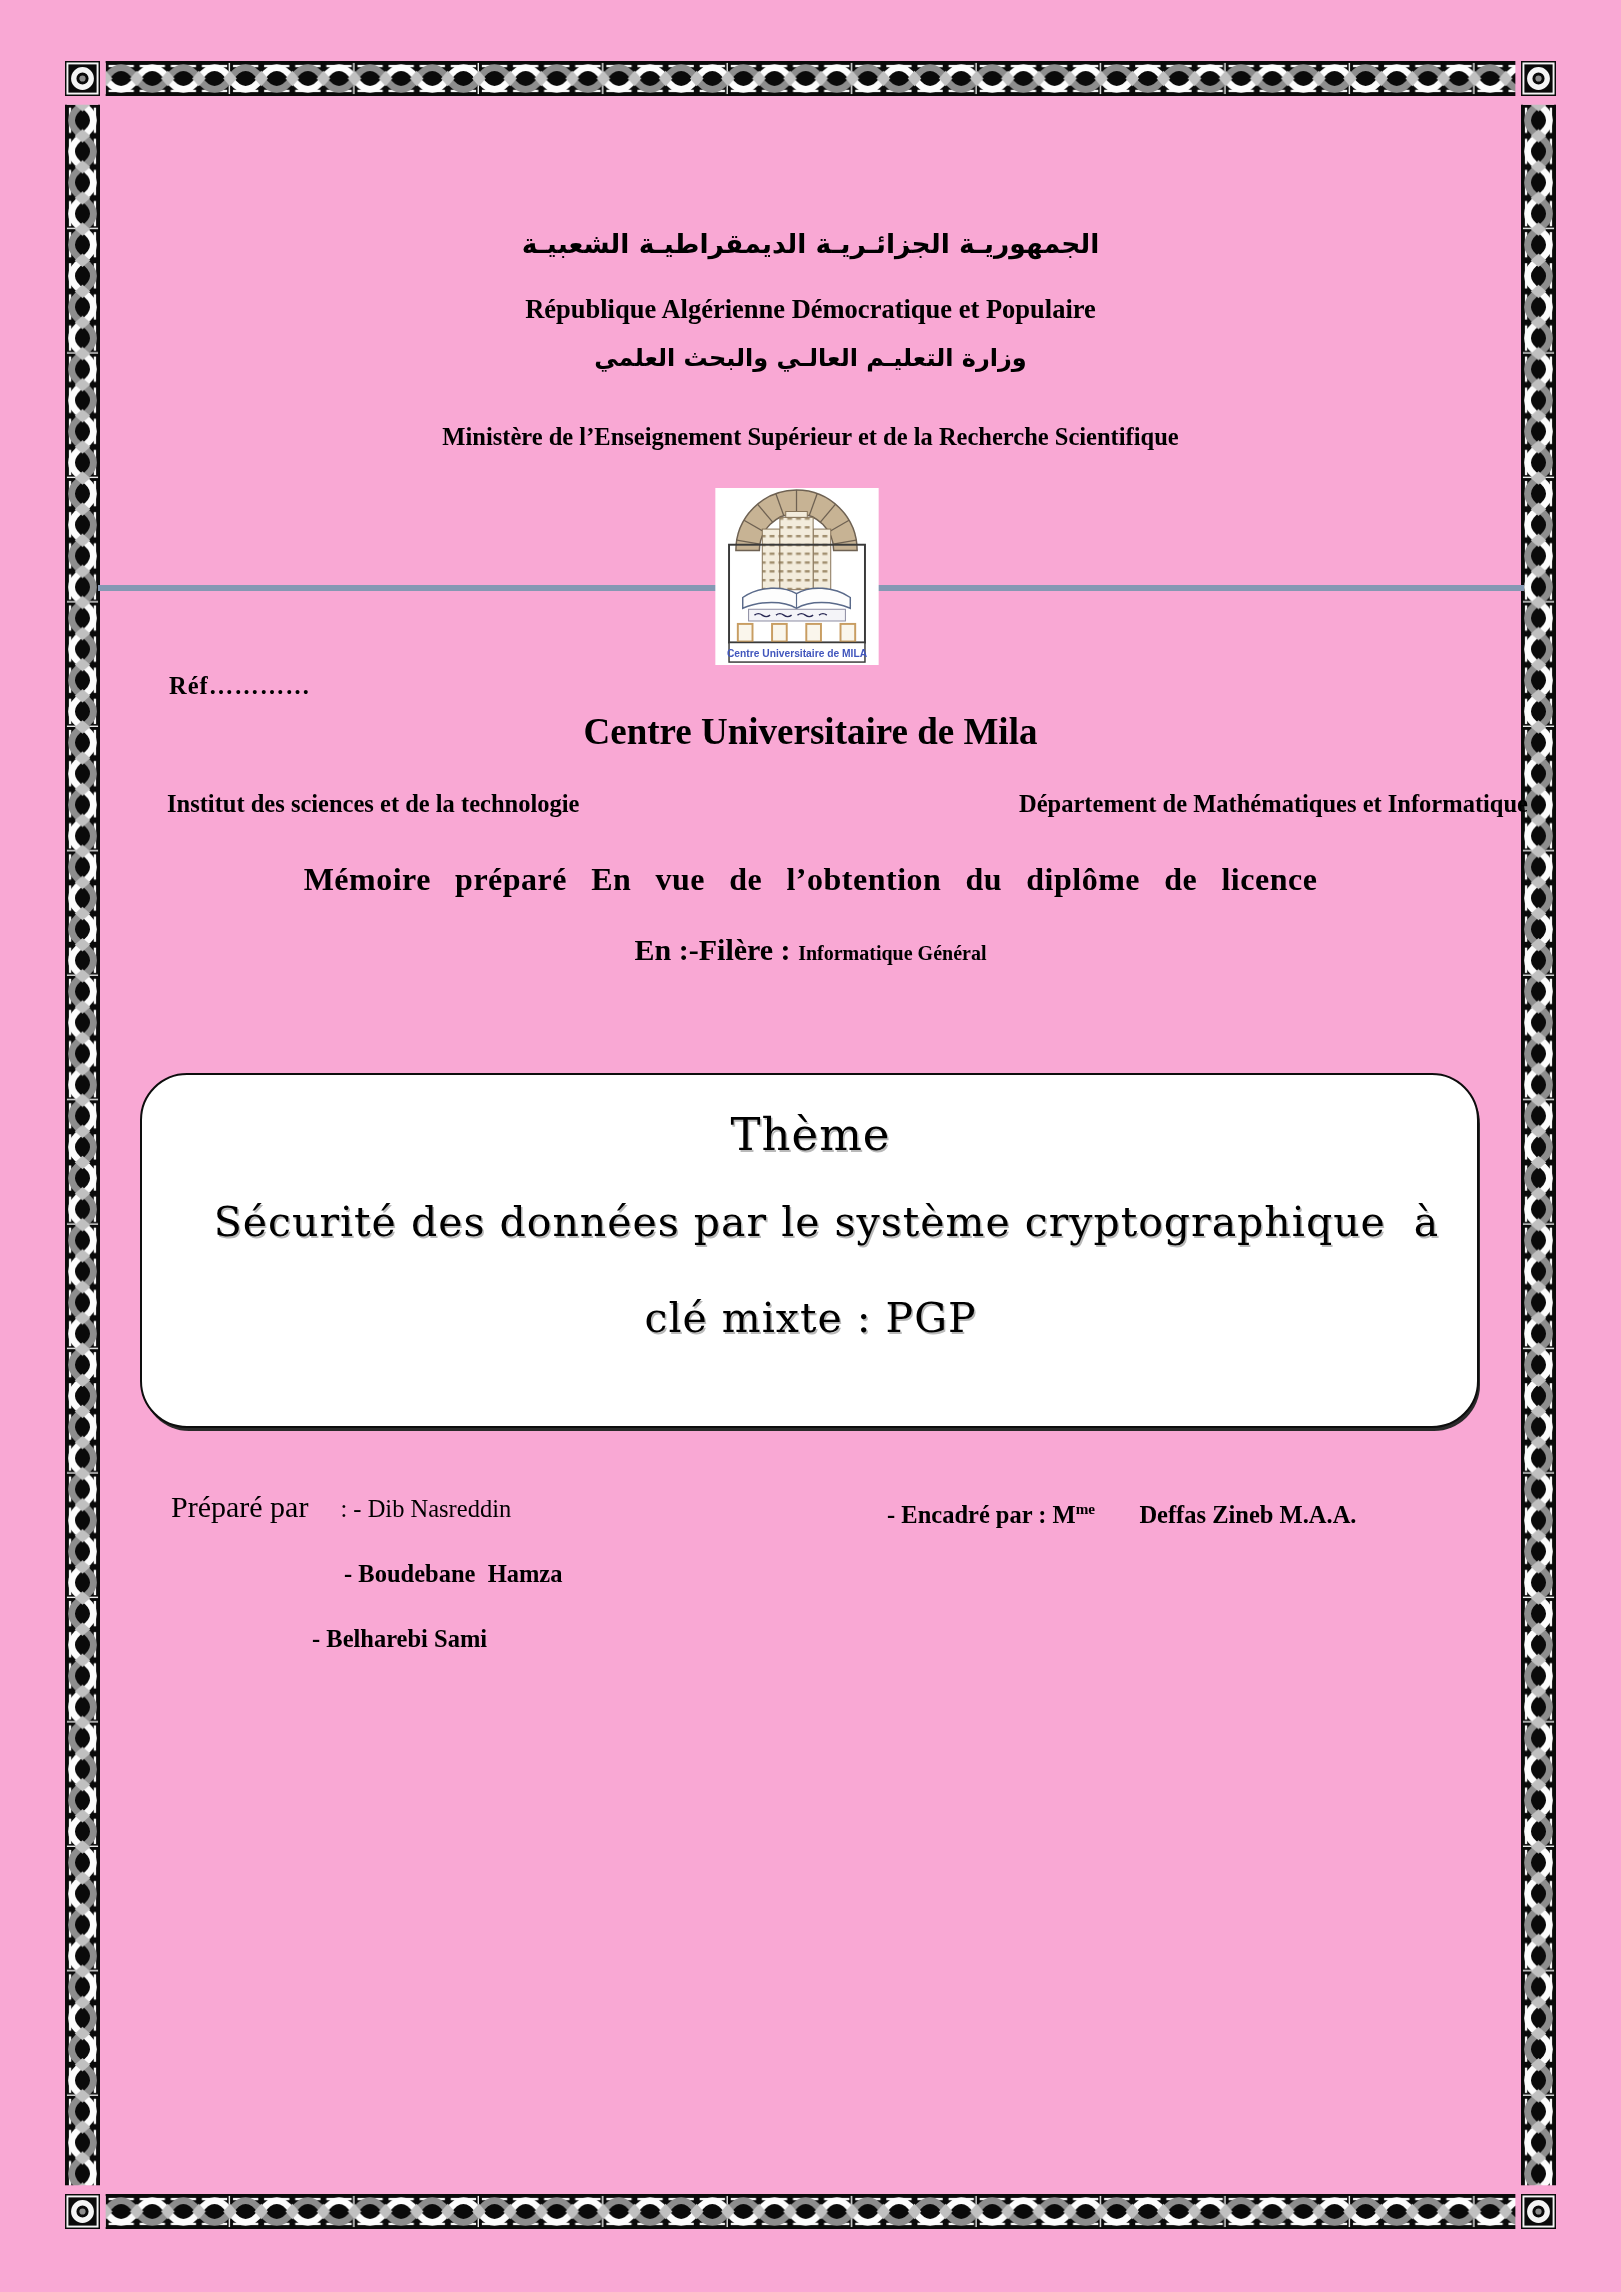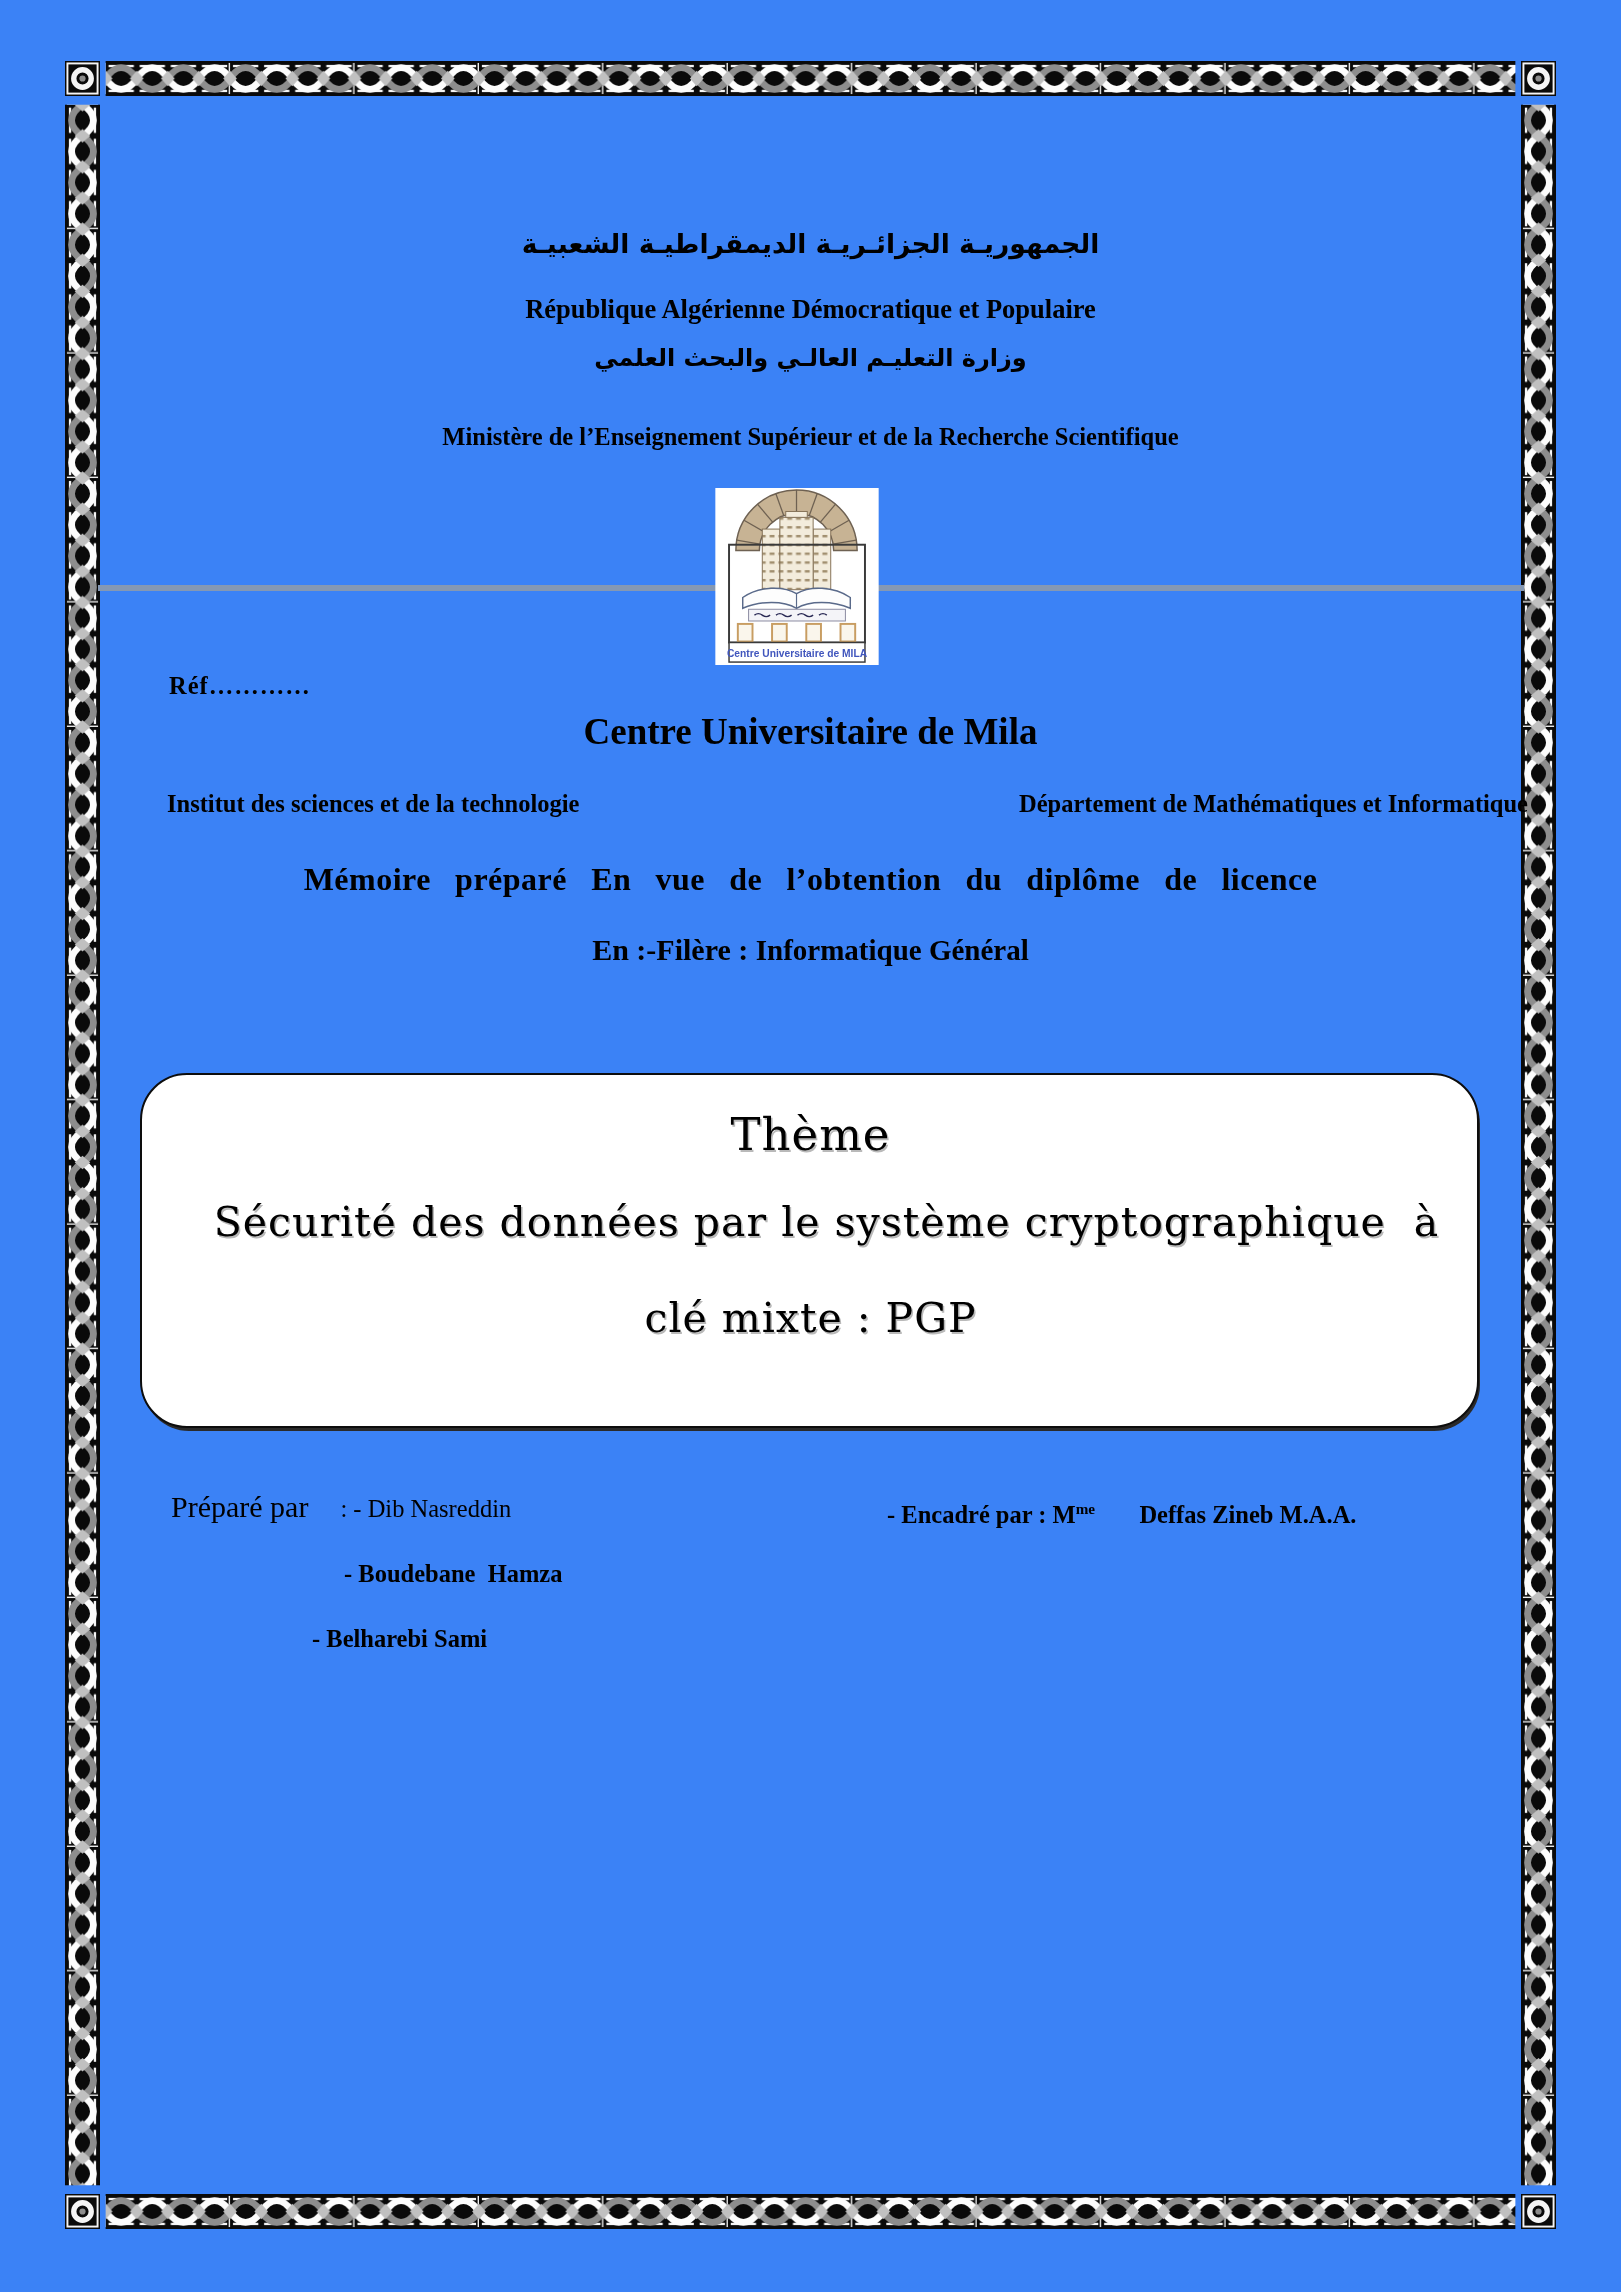--- a/index.html
+++ b/index.html
@@ -1,17 +1,17 @@
 <!DOCTYPE html>
 <html><head>
 <meta charset="utf-8">
 <style>
   html,body { margin:0; padding:0; background:#ffffff; }
   .page {
-    position:relative; width:1621px; height:2293px; background:#3b82f6;
+    position:relative; width:1621px; height:2293px; background:#f9a8d4;
     font-family:"Liberation Serif", serif; color:#000; overflow:hidden;
   }
   .abs { position:absolute; }
   .ctr { left:0; right:0; text-align:center; }
   .keep-sp { white-space:pre;padding-left:32px; }
 
   .arabic { font-family:"DejaVu Sans", sans-serif; font-weight:bold; direction:rtl; }
 
   .line-blue { position:absolute; left:98px; width:1426px; top:585px; height:5.9px; background:#8598b3; }
 
@@ -20,21 +20,21 @@
   .center-name { top:710px; font-size:37px; font-weight:bold; }
 
   .inst-row {
     left:167px; right:93px; top:790px; display:flex; justify-content:space-between;
     font-size:24.5px; font-weight:bold;
   }
 
   .memoire { top:861px; font-size:32px; font-weight:bold; word-spacing:15.7px; letter-spacing:0.5px; }
 
   .filiere { top:933px; font-size:30px; font-weight:bold; }
-  .filiere .small { font-size:29px; }
+  .filiere .small { font-size:20px; }
 
   .theme-box {
     position:absolute; left:140px; top:1073px; width:1335px; height:351px;
     border:2.9px solid #0d0d0d; border-radius:47px;
     box-shadow:2px 3.9px 0 -1px #2a2a2a;
     background:#fff;
   }
   .theme-txt { font-family:"DejaVu Serif", serif; text-shadow:1.5px 1.5px 0 #b9b9b9; letter-spacing:1px; }
   .theme-heading { top:1108px; font-size:45px; }
   .theme-line1 { top:1198px; font-size:41px; }

